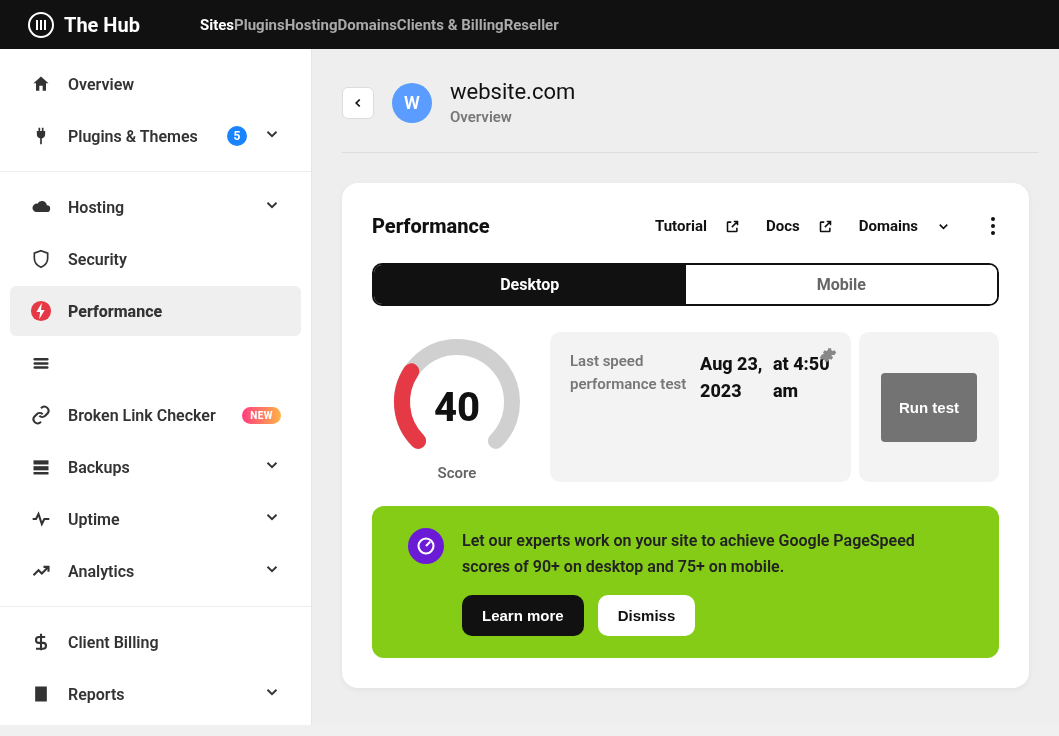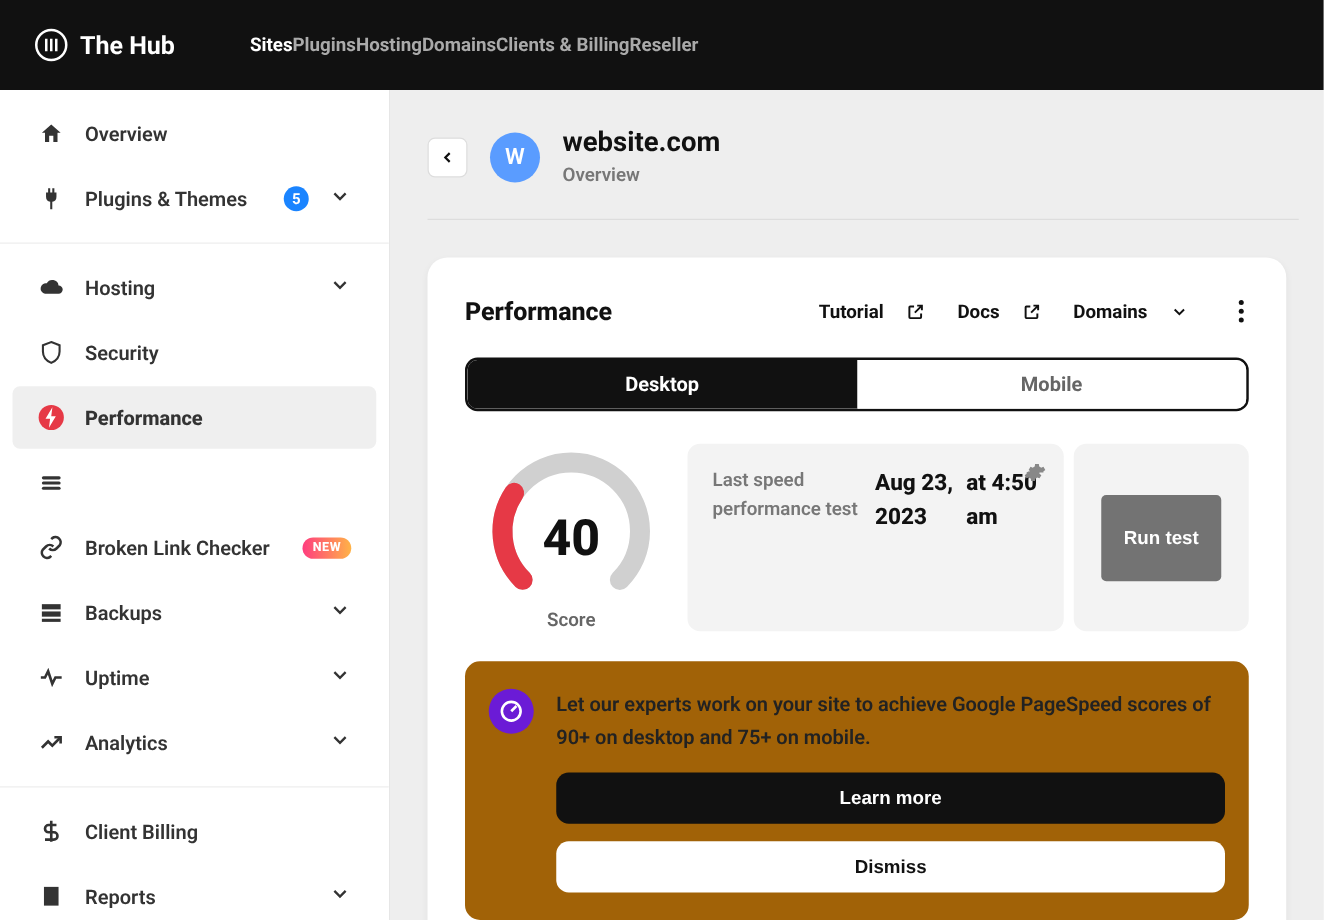--- a/index.html
+++ b/index.html
@@ -7,21 +7,21 @@
     font-family: -apple-system, BlinkMacSystemFont, "Segoe UI", Roboto, Helvetica, Arial, sans-serif;
     background: #f0f0f0;
     width: 1059px;
     height: 736px;
     overflow: hidden;
   }
 
   
   .topbar {
     background: #111;
-    height: 72px;
+    height: 49px;
     display: flex;
     align-items: center;
     padding: 0 28px;
   }
   .logo-wrap {
     display: flex;
     align-items: center;
     gap: 10px;
     margin-right: 60px;
   }
@@ -168,21 +168,21 @@
     border-radius: 50%;
     background: #5a9cff;
     color: #fff;
     font-size: 18px;
     font-weight: 600;
     display: flex;
     align-items: center;
     justify-content: center;
   }
   .site-titles { display: flex; flex-direction: column; gap: 4px; }
-  .site-name { font-size: 22px; font-weight: 700; color: #111; }
+  .site-name { font-size: 22px; font-weight: 400; color: #111; }
   .site-sub { font-size: 15px; font-weight: 600; color: #777; }
 
   
   .card {
     background: #fff;
     border-radius: 16px;
     padding: 30px 30px 30px 30px;
     margin-left: 10px;
     margin-right: 10px;
     box-shadow: 0 2px 6px rgba(0,0,0,0.05);
@@ -330,23 +330,23 @@
     font-size: 15px;
     font-weight: 700;
     border: none;
     border-radius: 4px;
     padding: 26px 18px;
     cursor: pointer;
   }
 
   
   .promo {
-    background: #a16207;
+    background: #84cc16;
     border-radius: 12px;
-    padding: 22px 19px;
+    padding: 22px 36px;
     display: flex;
     gap: 18px;
   }
   .promo-icon {
     width: 36px;
     height: 36px;
     border-radius: 50%;
     background: #6b1bd6;
     flex-shrink: 0;
     display: flex;
@@ -355,21 +355,21 @@
     color: #fff;
   }
   .promo-body { flex: 1; }
   .promo-text {
     font-size: 16px;
     font-weight: 600;
     color: #222;
     line-height: 1.6;
     margin-bottom: 16px;
   }
-  .promo-btns { display: flex; gap: 14px; flex-direction: column; }
+  .promo-btns { display: flex; gap: 14px; }
   .btn-dark {
     background: #111;
     color: #fff;
     border: none;
     border-radius: 10px;
     padding: 12px 20px;
     font-size: 15px;
     font-weight: 700;
     cursor: pointer;
   }

